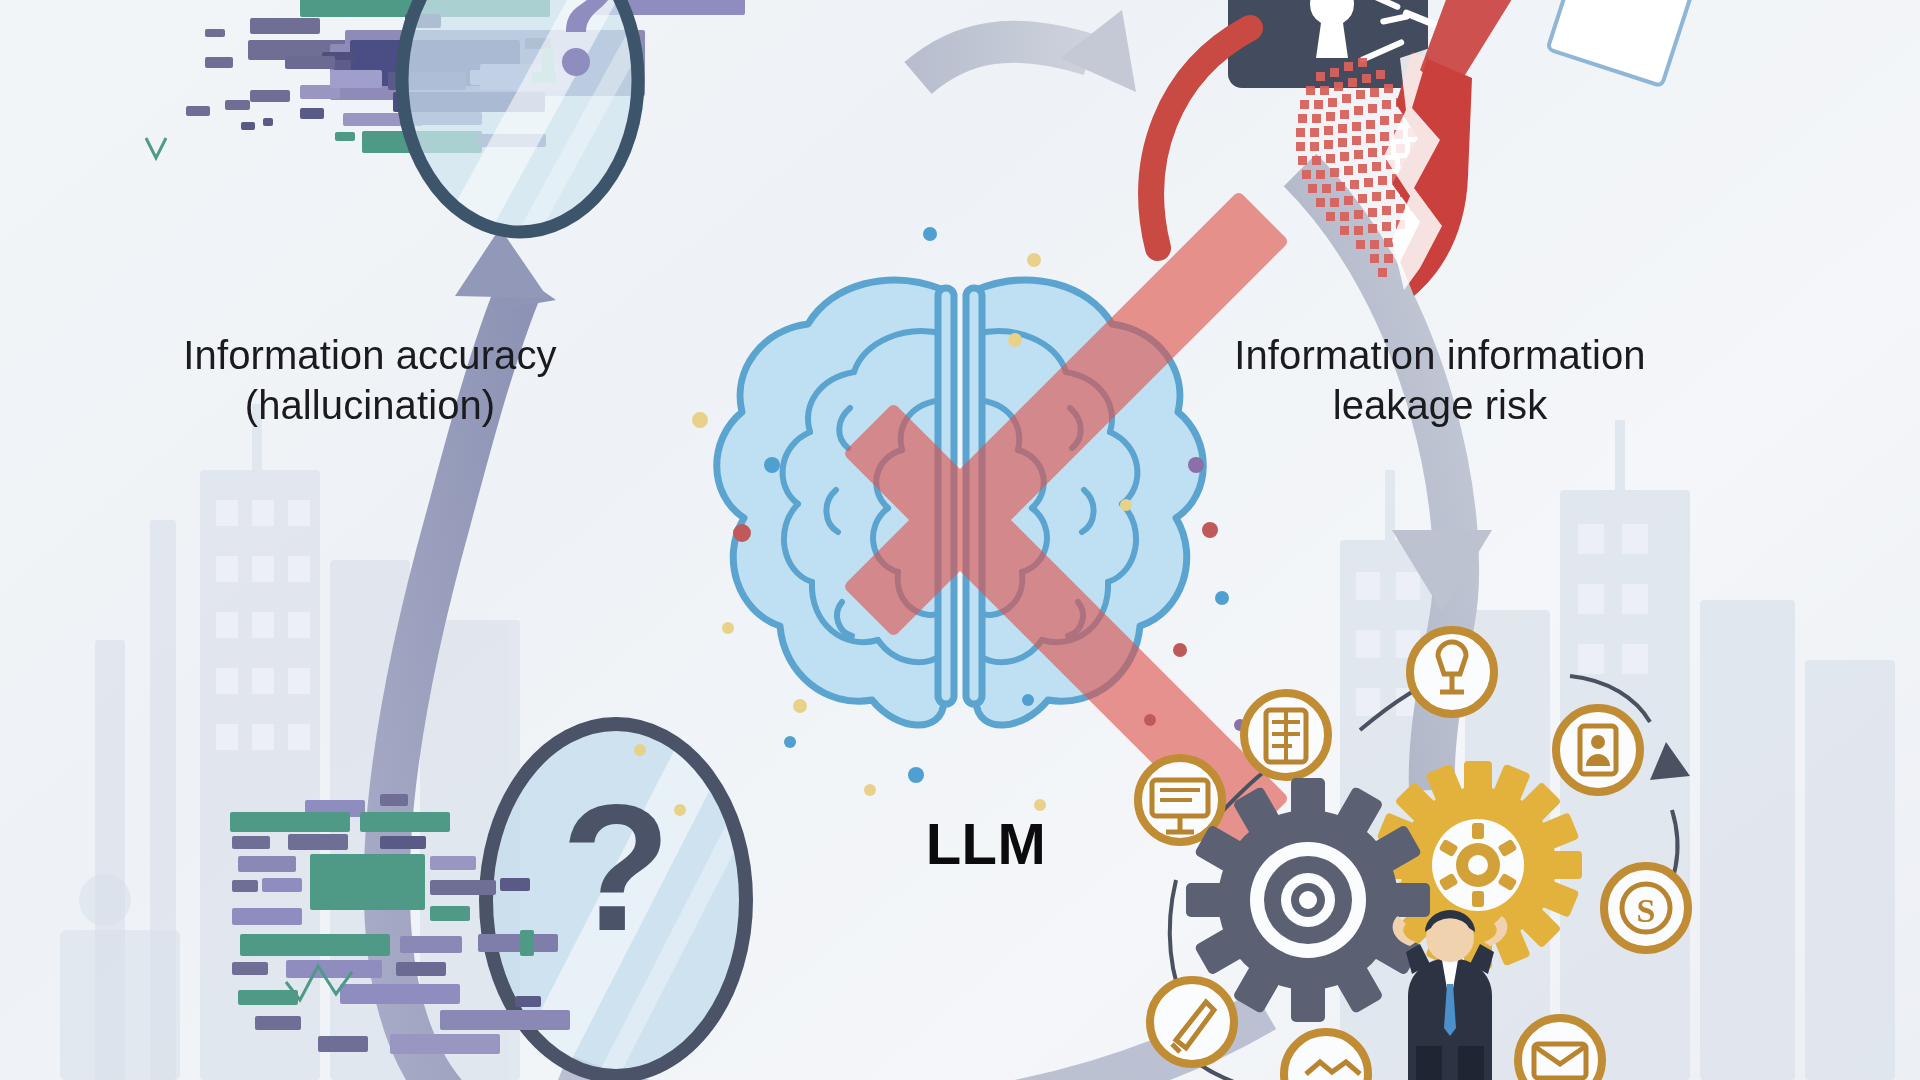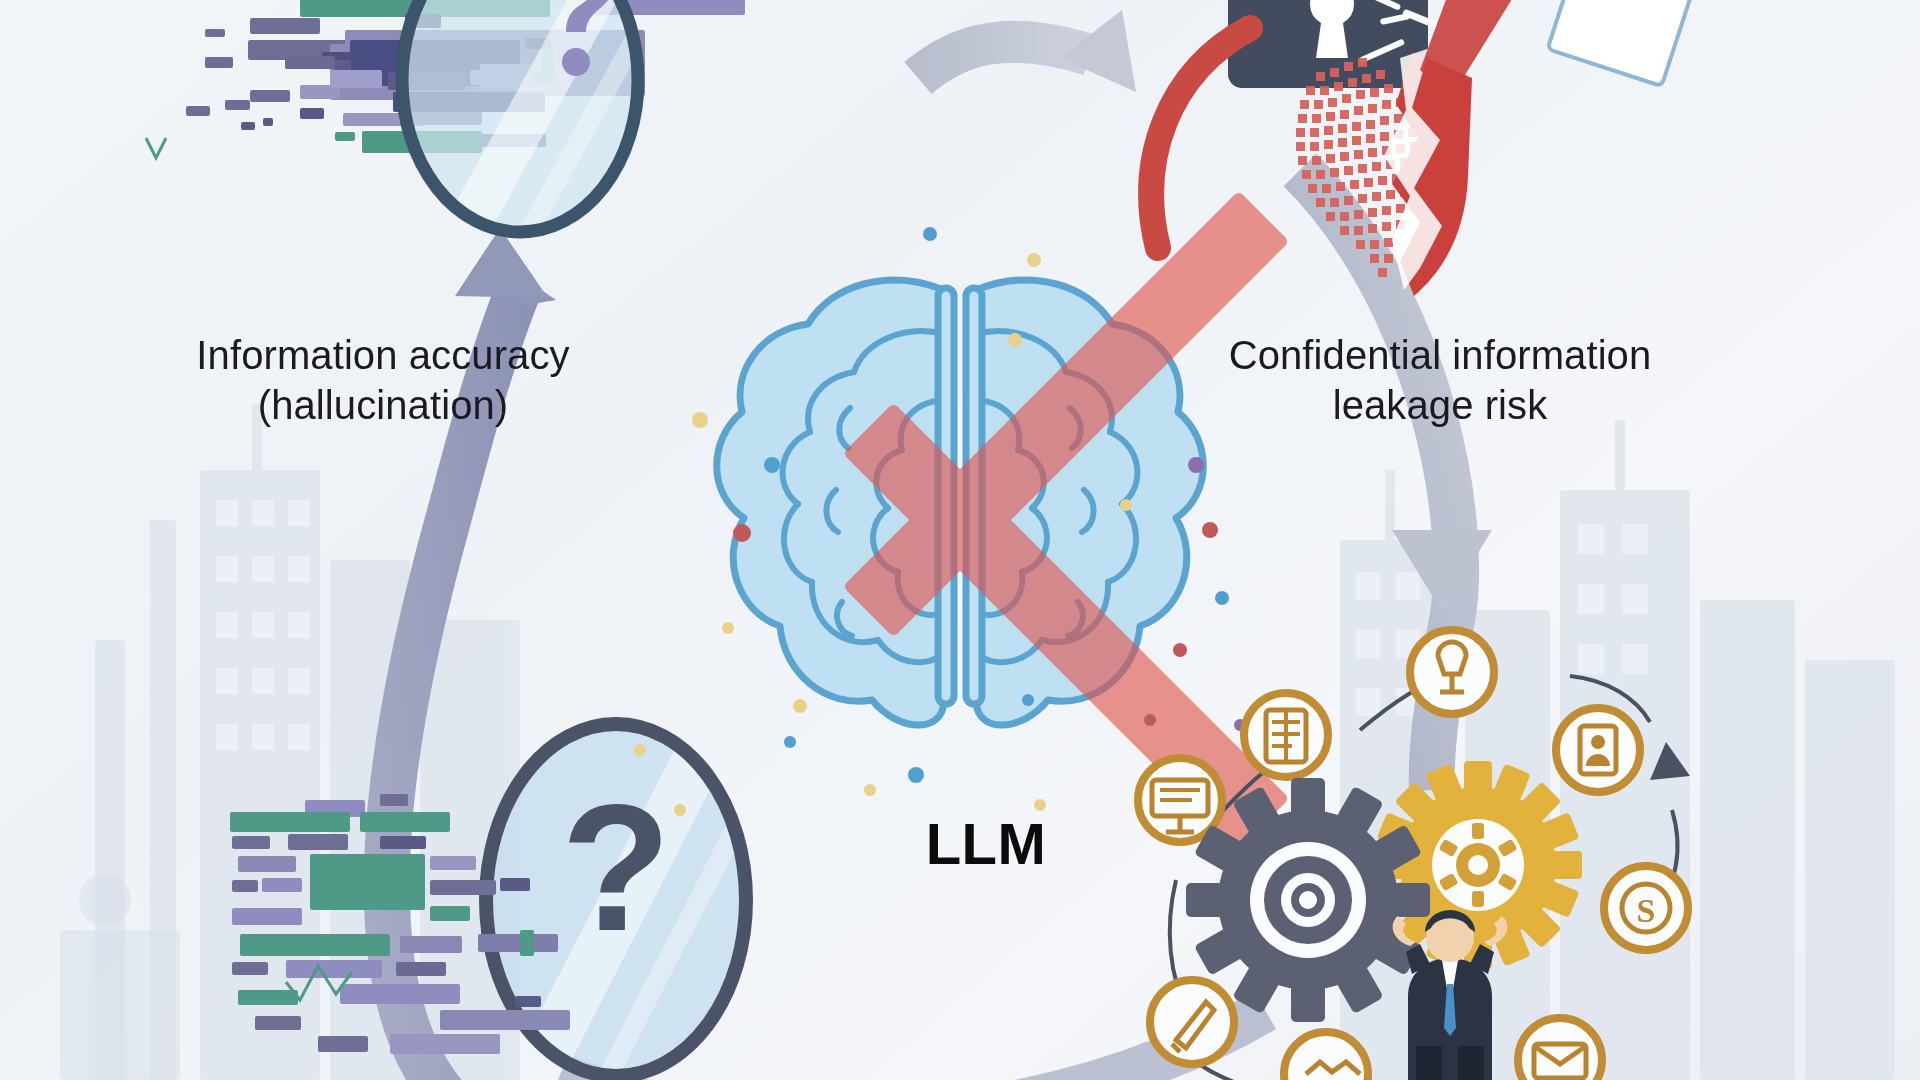--- a/index.html
+++ b/index.html
@@ -22,21 +22,21 @@
   .label {
     position: absolute;
     color: #1b1b1f;
     font-size: 40px;
     line-height: 1.26;
     letter-spacing: 0.1px;
     text-align: center;
     white-space: pre-line;
     font-weight: 400;
   }
-  #label-left  { left: 153px;  top: 330px; width: 460px; }
+  #label-left  { left: 140px;  top: 330px; width: 460px; }
   #label-right { left: 1180px; top: 330px; width: 520px; }
 
   #llm-text {
     position: absolute;
     left: 856px;
     top: 810px;
     width: 260px;
     text-align: center;
     font-size: 58px;
     font-weight: 700;
@@ -621,18 +621,18 @@
       <path d="M -44 -48 L -30 -56 L -20 -36 L -38 -26 Z" fill="#2c3444"></path>
       <path d="M 44 -48 L 30 -56 L 20 -36 L 38 -26 Z" fill="#2c3444"></path>
       <rect x="-34" y="46" width="26" height="46" fill="#1f2633"></rect>
       <rect x="8" y="46" width="26" height="46" fill="#1f2633"></rect>
     </g>
   </svg>
 
   <div class="label" id="label-left">Information accuracy
 (hallucination)</div>
 
-  <div class="label" id="label-right">Confidential information
+  <div class="label" id="label-right">Information information
 leakage risk</div>
 
   <div id="llm-text">LLM</div>
 
 </div>
 
 </body></html>

